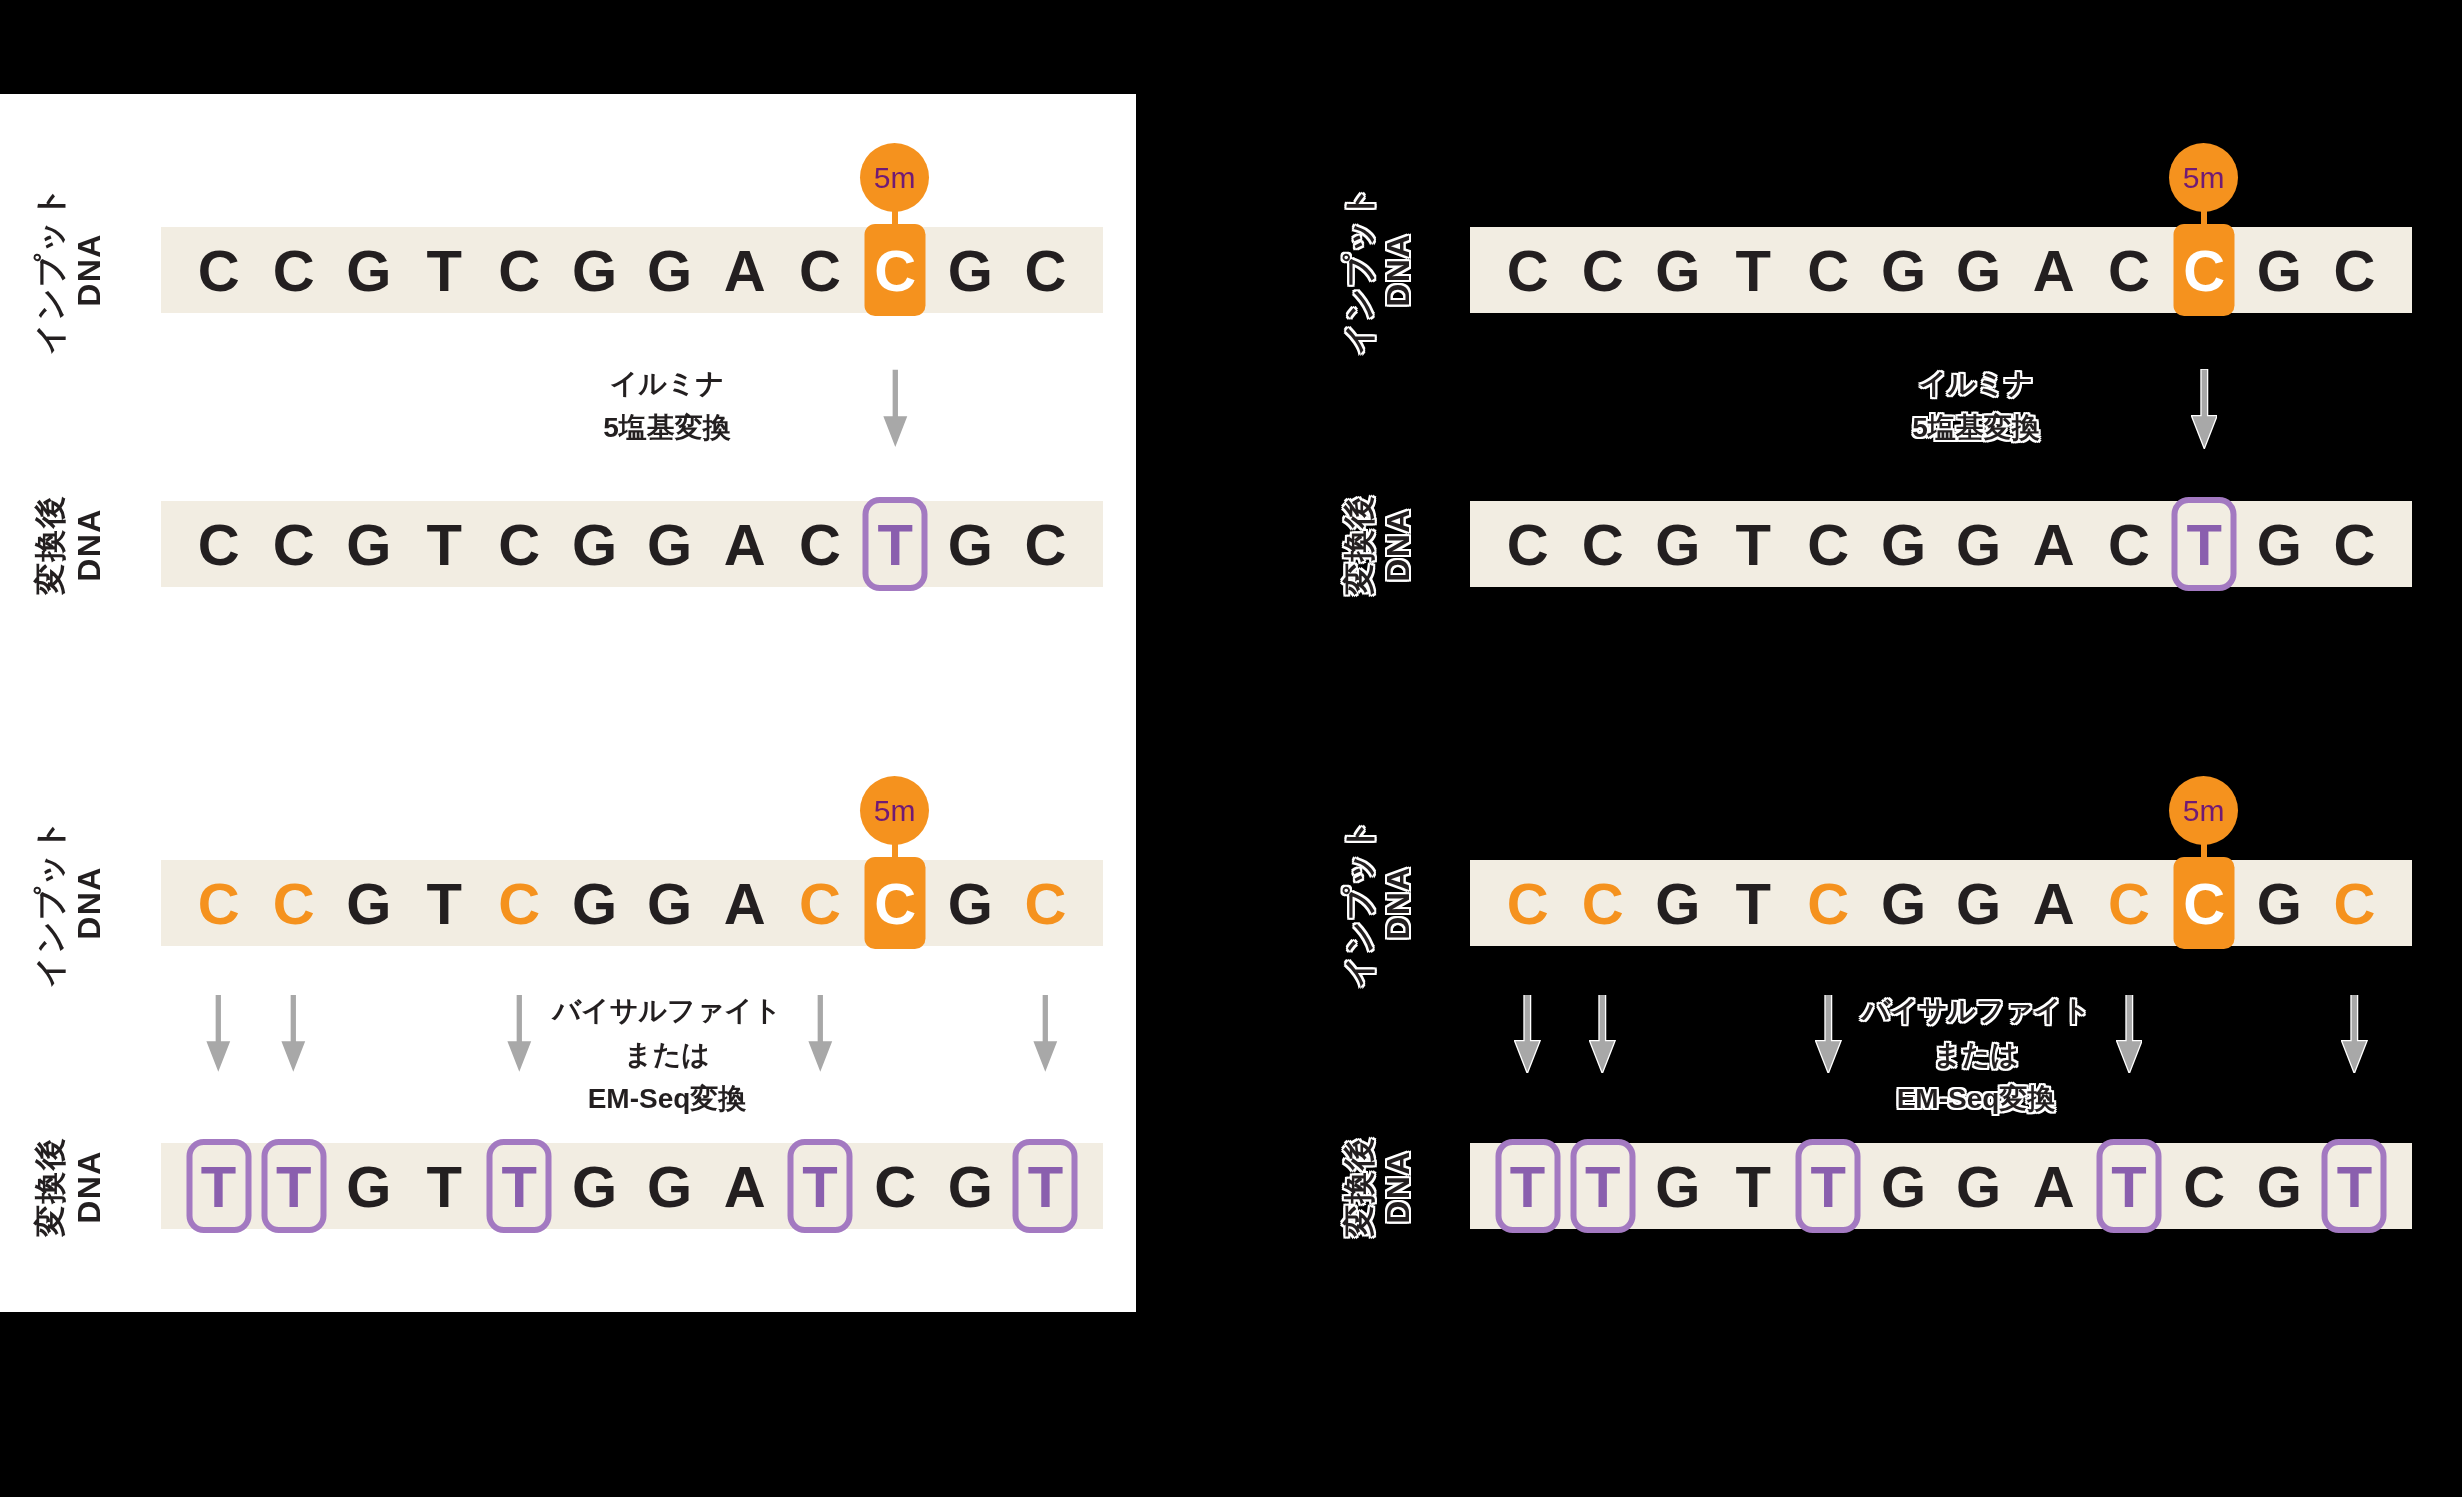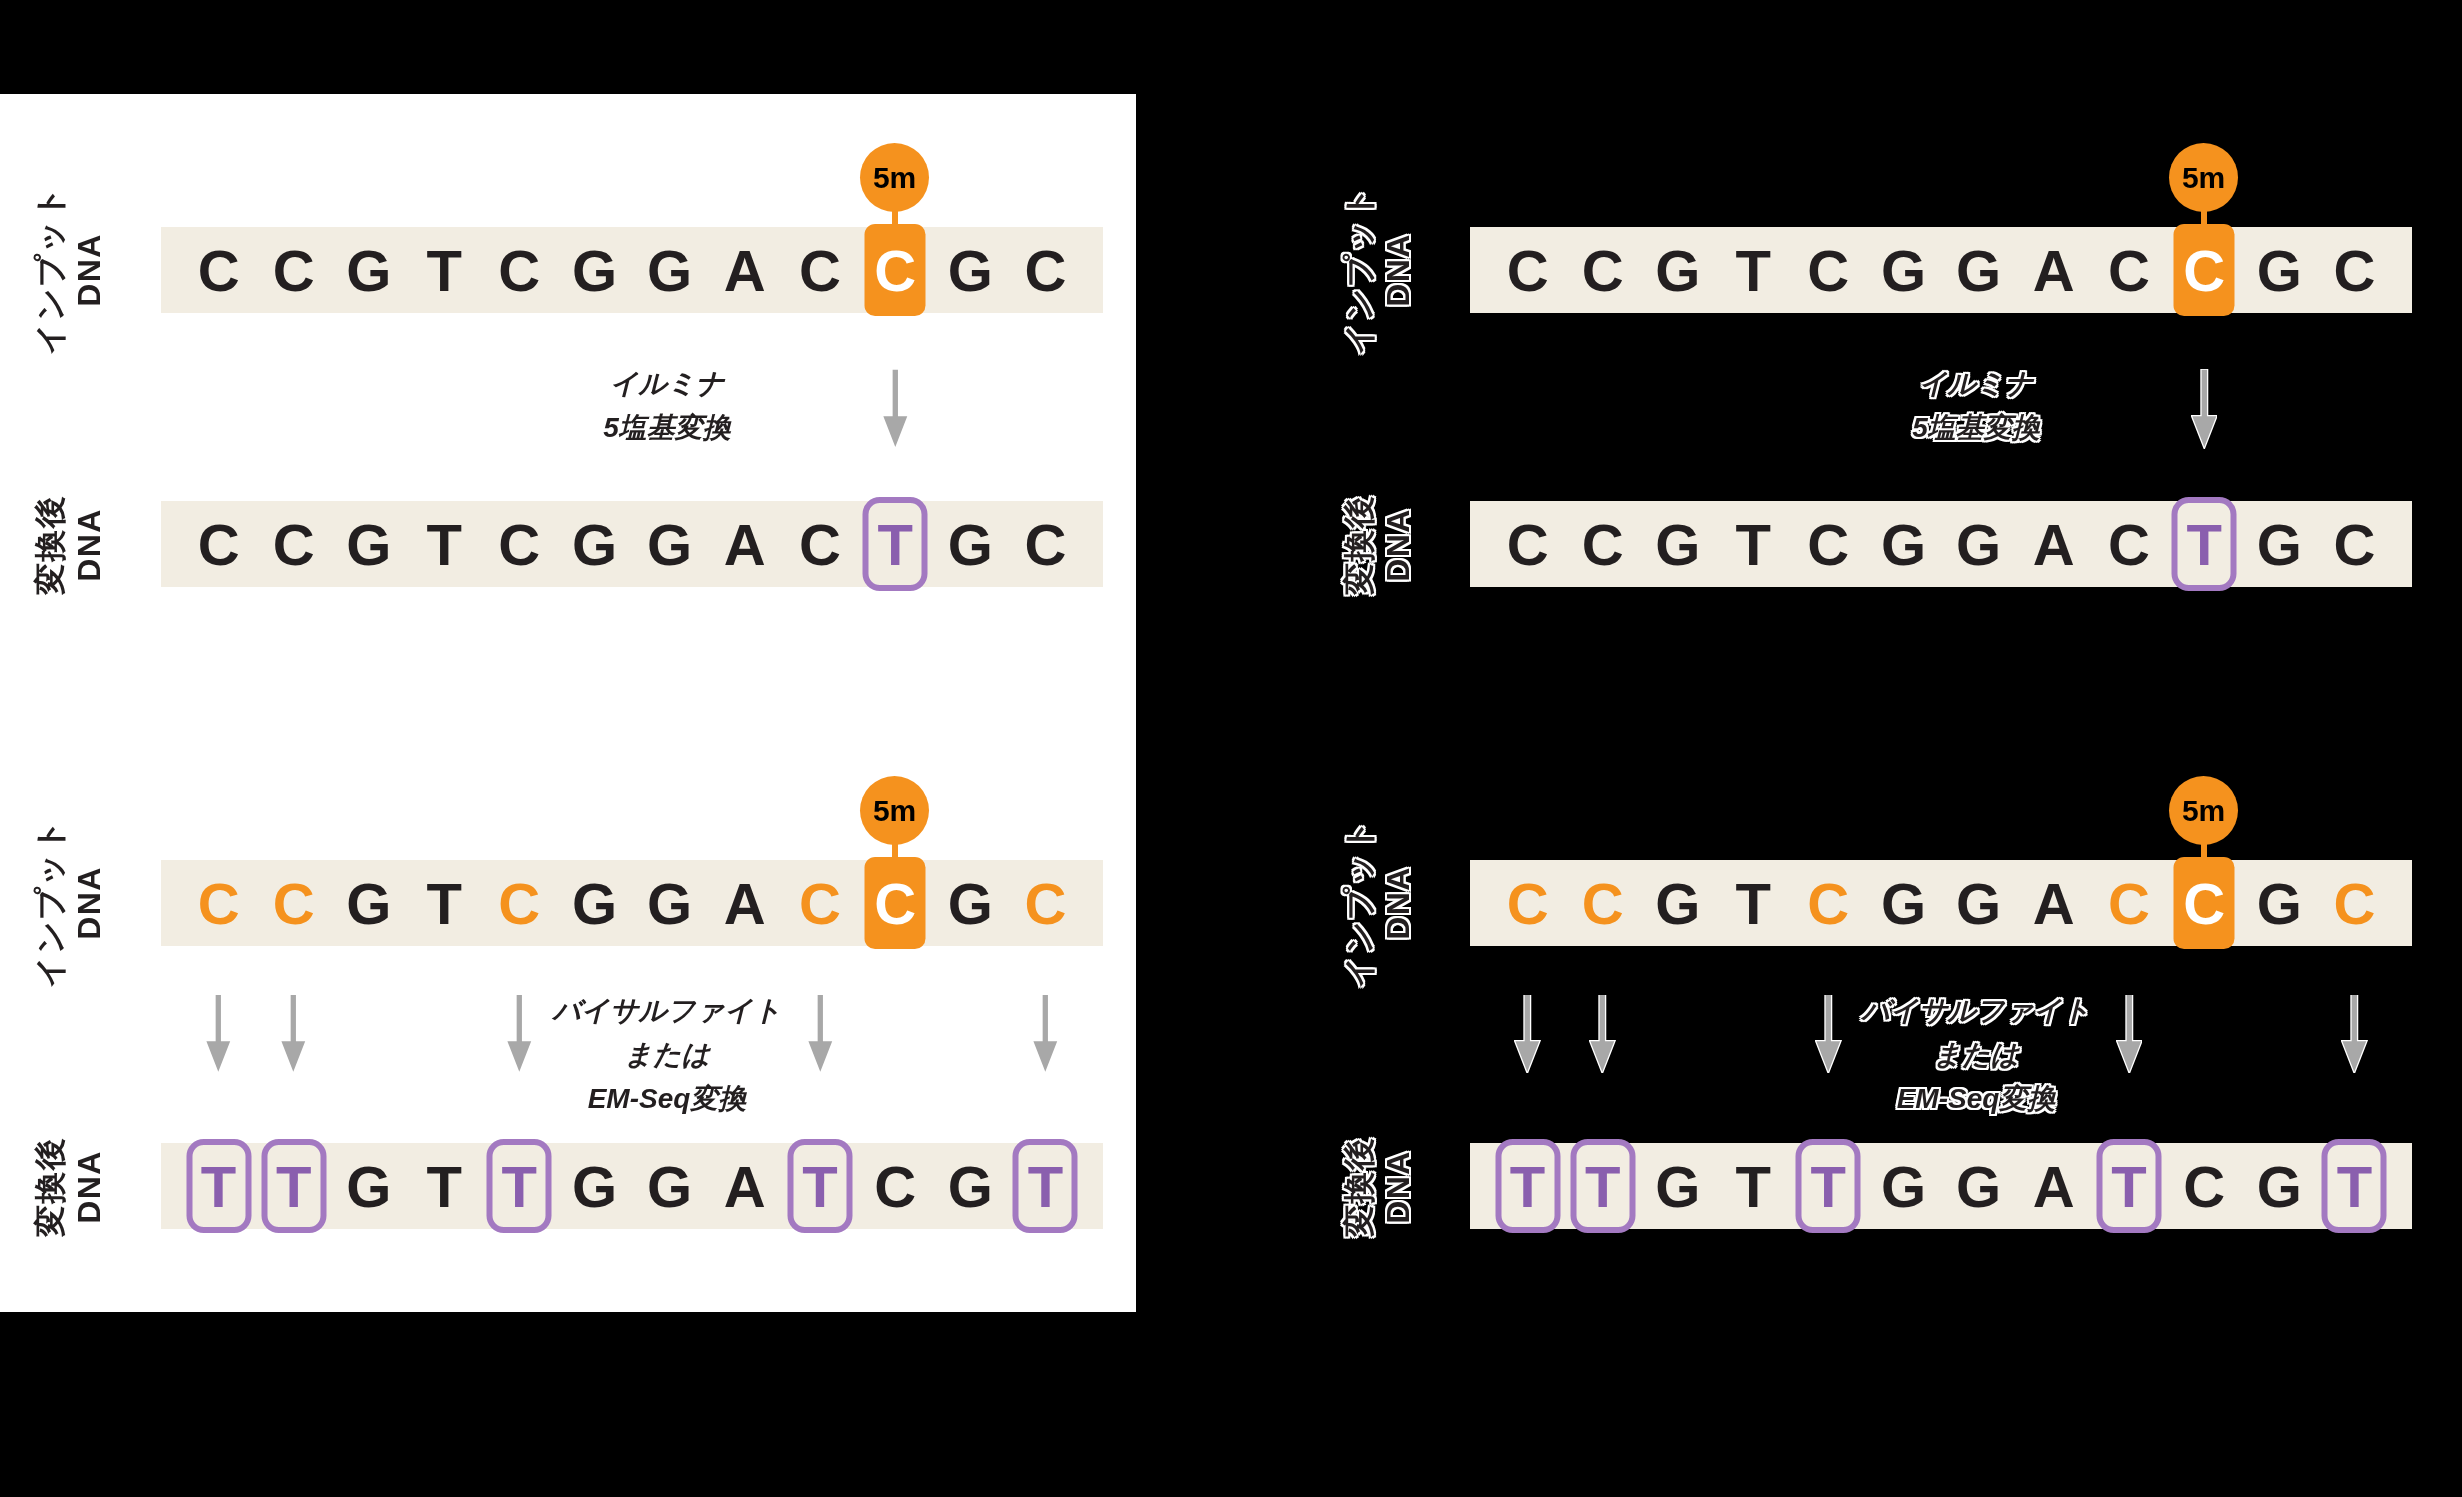--- a/index.html
+++ b/index.html
@@ -32,35 +32,35 @@
   .cell.tbox .letter{color:var(--purple-letter);}
   .hl-box{display:none;position:absolute;left:50%;top:50%;transform:translate(-50%,-50%);z-index:0;box-sizing:border-box;}
   .cell.meth .hl-box{display:block;width:61px;height:92px;background:var(--accent-orange);border-radius:10.6px;}
   .cell.tbox .hl-box{display:block;width:65px;height:94px;border:6.6px solid var(--purple-border);
                      border-radius:17.3px;background:transparent;}
   
   .balloon{display:none;}
   .cell.meth .balloon{display:block;position:absolute;left:50%;top:0;width:0;height:0;z-index:1;}
   .balloon-stem{position:absolute;left:-2.7px;top:-20px;width:5.3px;height:25px;background:var(--accent-orange);}
   .balloon-circle{position:absolute;left:-35px;top:-84px;width:69px;height:69px;border-radius:50%;
-                  background:var(--accent-orange);color:#000000;font-size:30px;font-weight:bold;
+                  background:var(--accent-orange);color:#701a75;font-size:30px;font-weight:normal;
                   display:flex;align-items:center;justify-content:center;}
 
   
   .arrow-row{position:absolute;left:161px;width:942px;display:flex;padding:0 20px;box-sizing:border-box;}
   .ar1{top:275px;height:80px;}
   .ar2{top:901px;height:78px;}
   .acell{position:relative;flex:1;display:flex;align-items:center;justify-content:center;}
   .acell svg{display:none;width:26.6px;height:100%;}
   .acell.arrow svg{display:block;}
   .arrow-shape{fill:var(--arrow-gray);}
 
   
   .method{position:absolute;left:667px;transform:translateX(-50%);text-align:center;
-          font-size:28px;font-weight:bold;line-height:44px;color:var(--ink);white-space:nowrap;font-style:italic;}
+          font-size:28px;font-weight:bold;line-height:44px;color:var(--ink);white-space:nowrap;}
   .m1{top:268px}.m2{top:895px}
   .method span{display:block;}
 
   
   .panel.dark .vlabel,.panel.dark .method{
     text-shadow:-2px -2px 0 #fff,2px -2px 0 #fff,-2px 2px 0 #fff,2px 2px 0 #fff,
                 -2px 0 0 #fff,2px 0 0 #fff,0 -2px 0 #fff,0 2px 0 #fff;}
   .panel.dark .arrow-shape{stroke:#ffffff;stroke-width:4px;paint-order:stroke;}
 </style>
 </head>

